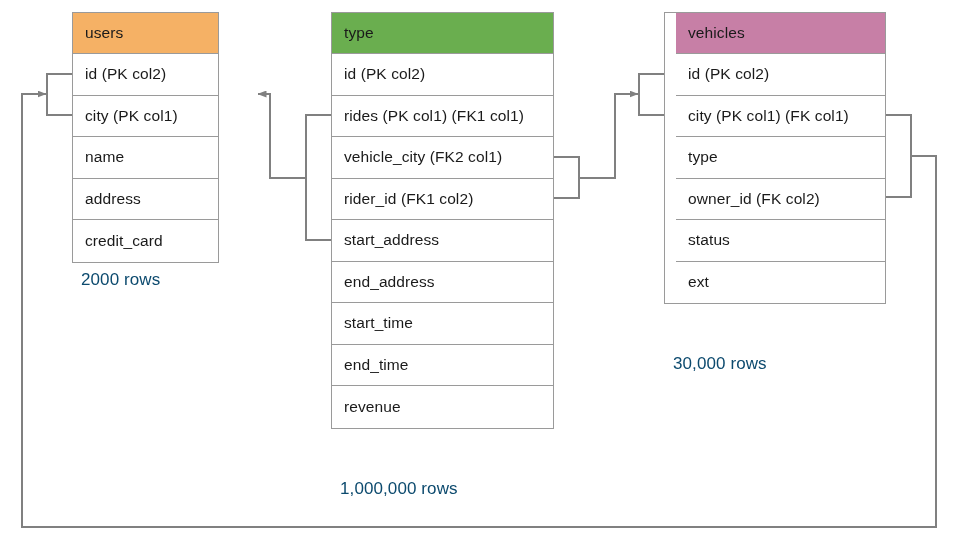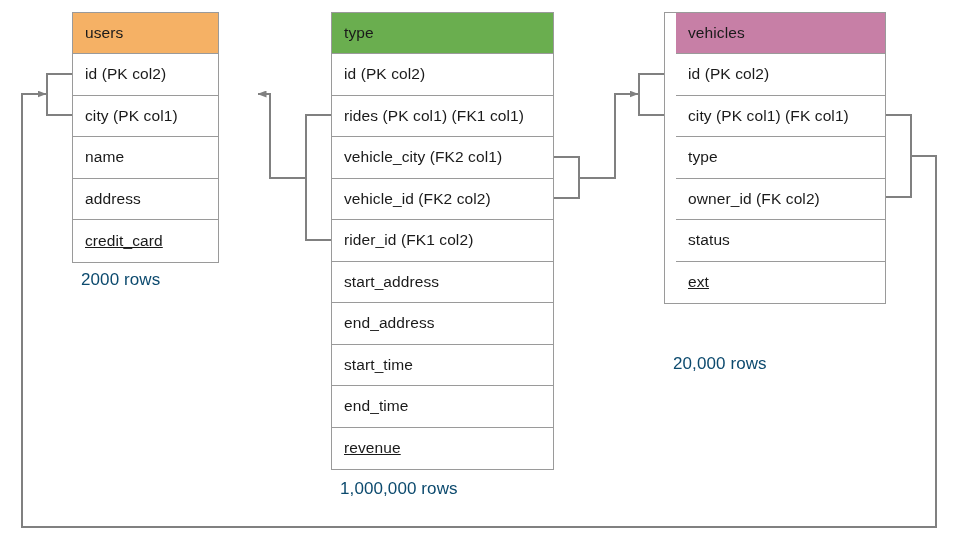--- a/index.html
+++ b/index.html
@@ -49,21 +49,20 @@
     align-items: center;
     padding: 0 0 0 12px;
     font-size: 15.5px;
     color: #1a1a1a;
     background: #ffffff;
     letter-spacing: .1px;
     white-space: nowrap;
   }
   .entity-field:last-child {
     border-bottom: none;
-    text-decoration: underline;
   }
   .entity-caption {
     position: absolute;
     font-size: 17px;
     color: #0c4a6e;
     white-space: nowrap;
     letter-spacing: .1px;
   }
 </style>
 </head>
@@ -101,34 +100,33 @@
     <div class="entity-field">address</div>
     <div class="entity-field">credit_card</div>
   </div>
   <div class="entity-caption" style="left:81px; top:270px;">2000 rows</div>
 
   <div class="entity" style="left:331px; top:12px; width:223px;">
     <div class="entity-header" style="background:#6AAE4F;">type</div>
     <div class="entity-field">id (PK col2)</div>
     <div class="entity-field">rides (PK col1) (FK1 col1)</div>
     <div class="entity-field">vehicle_city (FK2 col1)</div>
-    <div class="entity-field">vehicle_id (FK2 col2)</div>
     <div class="entity-field">rider_id (FK1 col2)</div>
     <div class="entity-field">start_address</div>
     <div class="entity-field">end_address</div>
     <div class="entity-field">start_time</div>
     <div class="entity-field">end_time</div>
     <div class="entity-field">revenue</div>
   </div>
   <div class="entity-caption" style="left:340px; top:479px;">1,000,000 rows</div>
 
   <div class="entity" style="left:664px; top:12px; width:222px;padding-left:11px;">
     <div class="entity-header" style="background:#C77FA6;">vehicles</div>
     <div class="entity-field">id (PK col2)</div>
     <div class="entity-field">city (PK col1) (FK col1)</div>
     <div class="entity-field">type</div>
     <div class="entity-field">owner_id (FK col2)</div>
     <div class="entity-field">status</div>
     <div class="entity-field">ext</div>
   </div>
-  <div class="entity-caption" style="left:673px; top:354px;">20,000 rows</div>
+  <div class="entity-caption" style="left:673px; top:354px;">30,000 rows</div>
 
 </div>
 
 </body></html>

